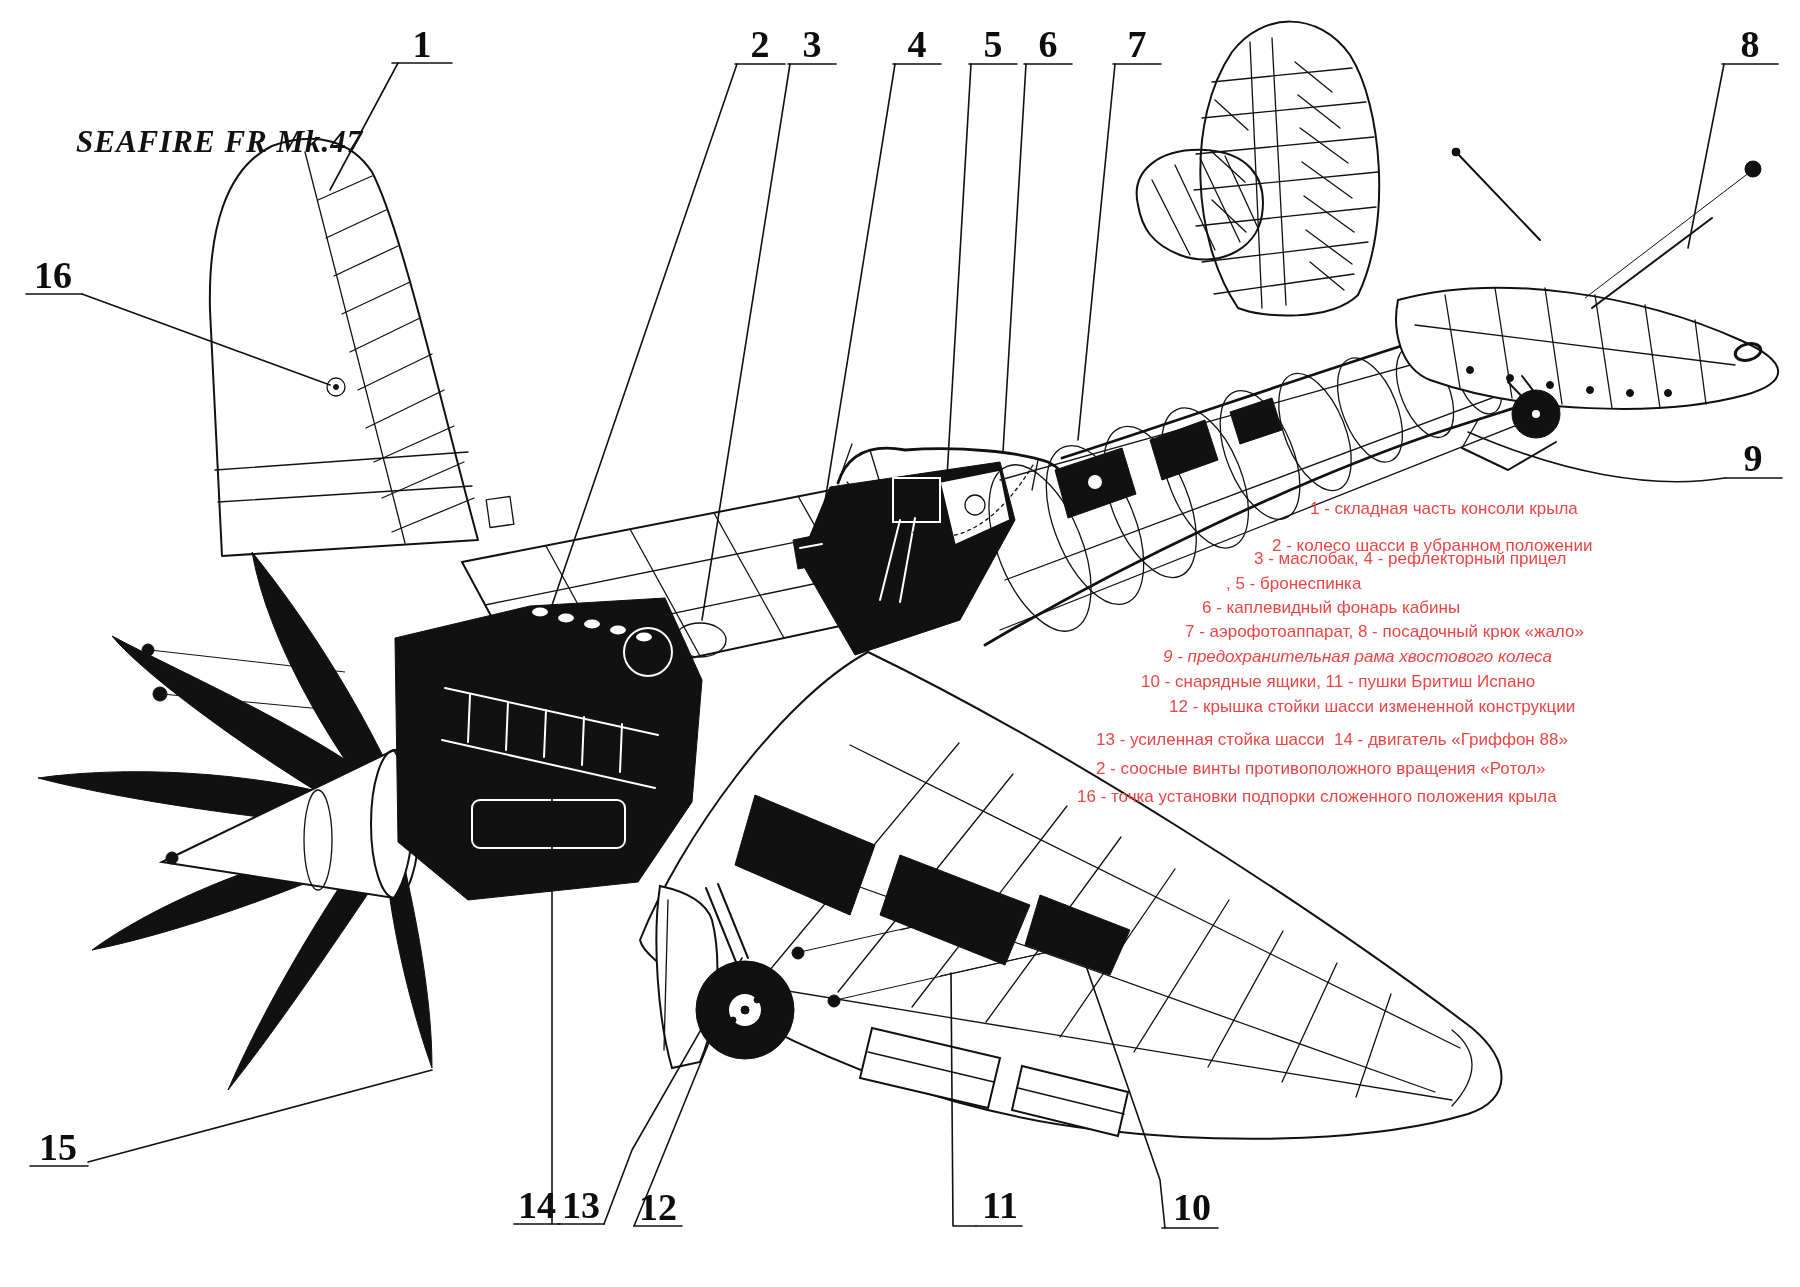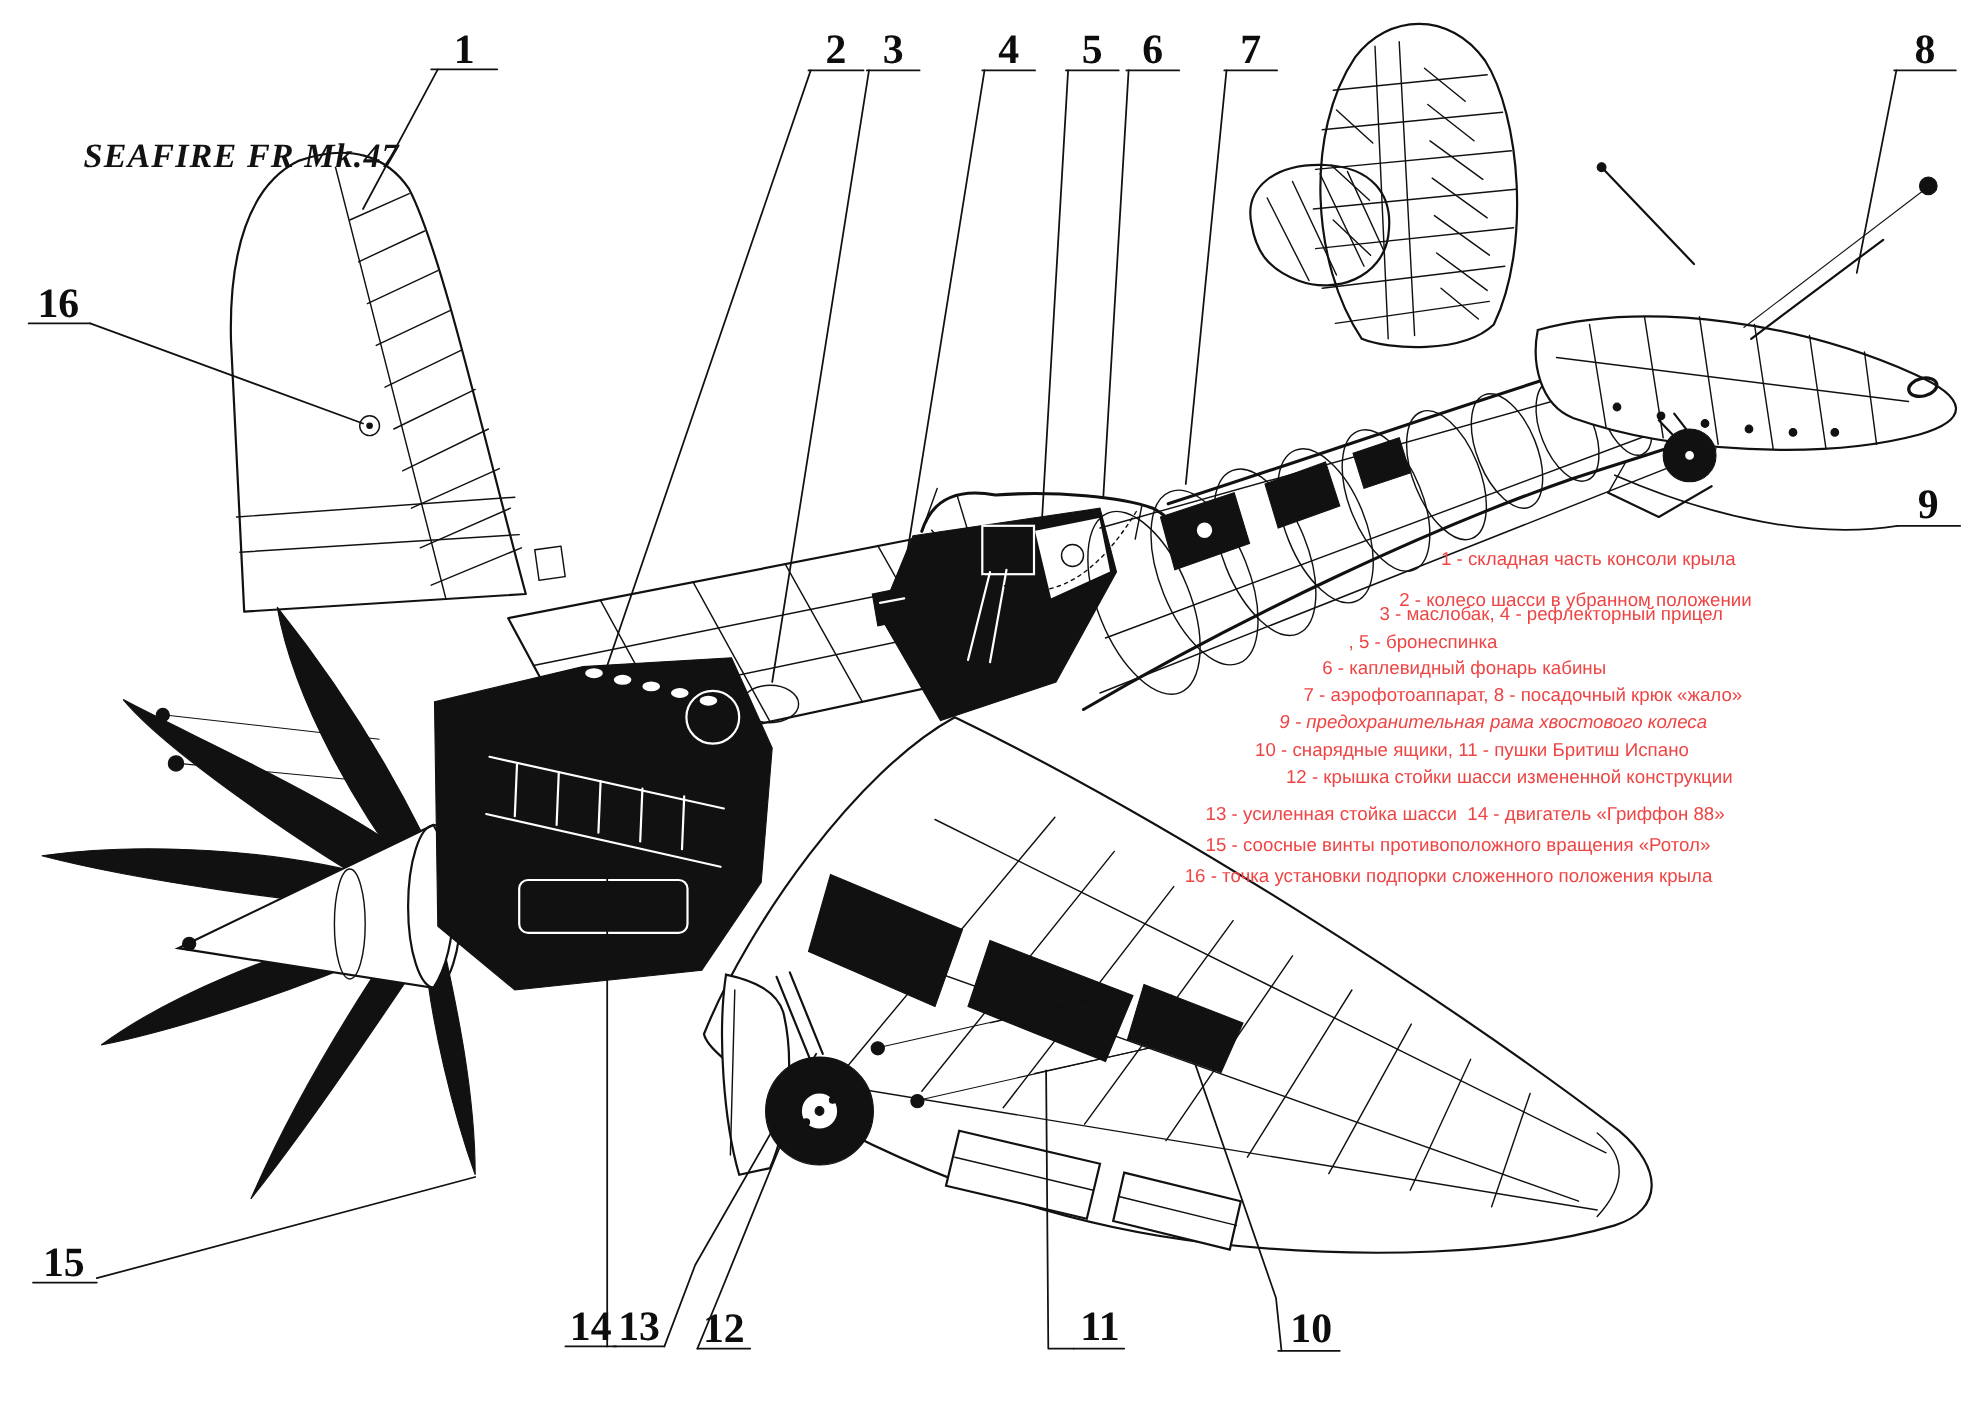--- a/index.html
+++ b/index.html
@@ -365,17 +365,17 @@
     <div class="legend-line" style="left:1310px;top:499px;">1 - складная часть консоли крыла</div>
     <div class="legend-line" style="left:1272px;top:524px;margin-top:12px;">2 - колесо шасси в убранном положении</div>
     <div class="legend-line" style="left:1254px;top:549px;">3 - маслобак, 4 - рефлекторный прицел</div>
     <div class="legend-line" style="left:1226px;top:574px;">, 5 - бронеспинка</div>
     <div class="legend-line" style="left:1202px;top:598px;text-align:right;">6 - каплевидный фонарь кабины</div>
     <div class="legend-line" style="left:1185px;top:622px;">7 - аэрофотоаппарат, 8 - посадочный крюк «жало»</div>
     <div class="legend-line" style="left:1163px;top:647px;font-style:italic;">9 - предохранительная рама хвостового колеса</div>
     <div class="legend-line" style="left:1141px;top:672px;">10 - снарядные ящики, 11 - пушки Бритиш Испано</div>
     <div class="legend-line" style="left:1121px;top:697px;margin-left:48px;">12 - крышка стойки шасси измененной конструкции</div>
     <div class="legend-line" style="left:1096px;top:730px;">13 - усиленная стойка шасси  14 - двигатель «Гриффон 88»</div>
-    <div class="legend-line" style="left:1096px;top:759px;">15 - соосные винты противоположного вращения «Ротол»</div>
+    <div class="legend-line" style="left:1096px;top:759px;">2 - соосные винты противоположного вращения «Ротол»</div>
     <div class="legend-line" style="left:1077px;top:787px;">16 - точка установки подпорки сложенного положения крыла</div>
   </div>
 
 </div>
 
 </body></html>

